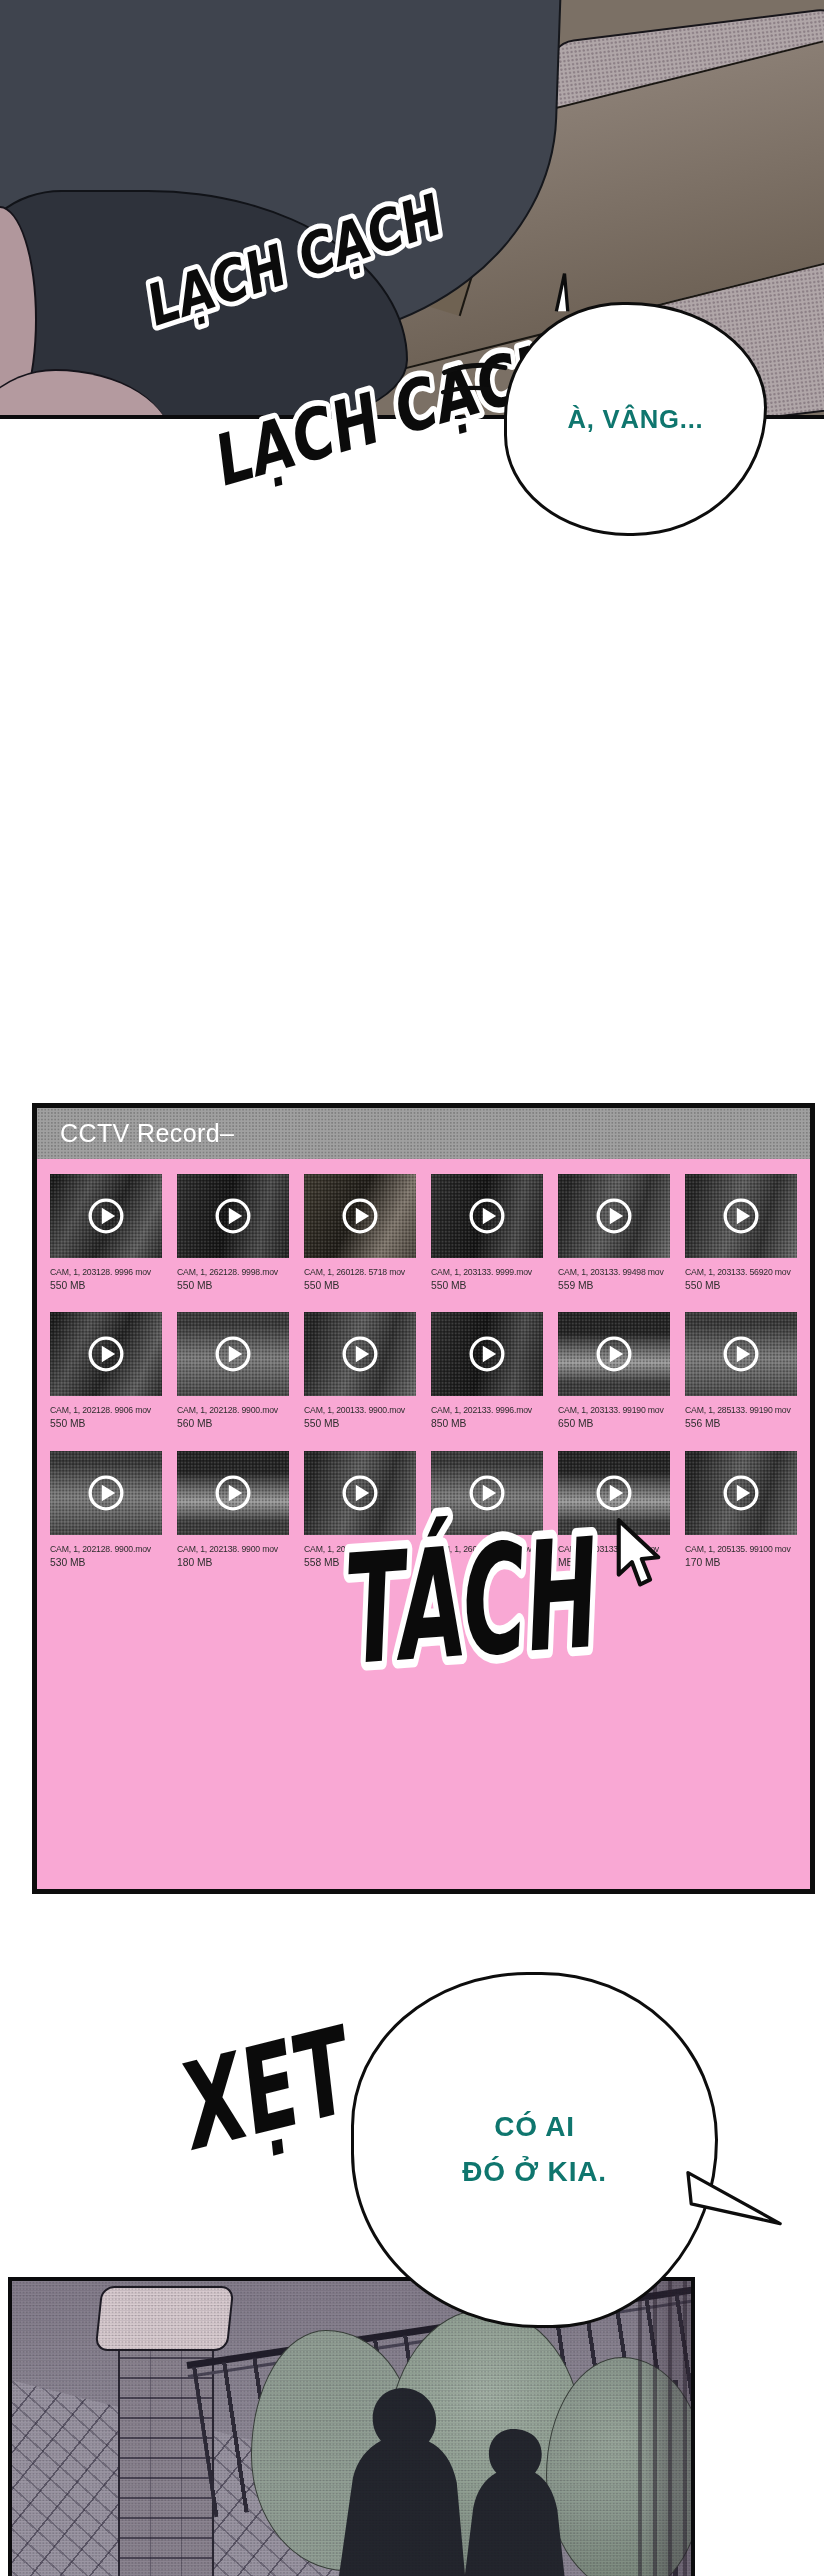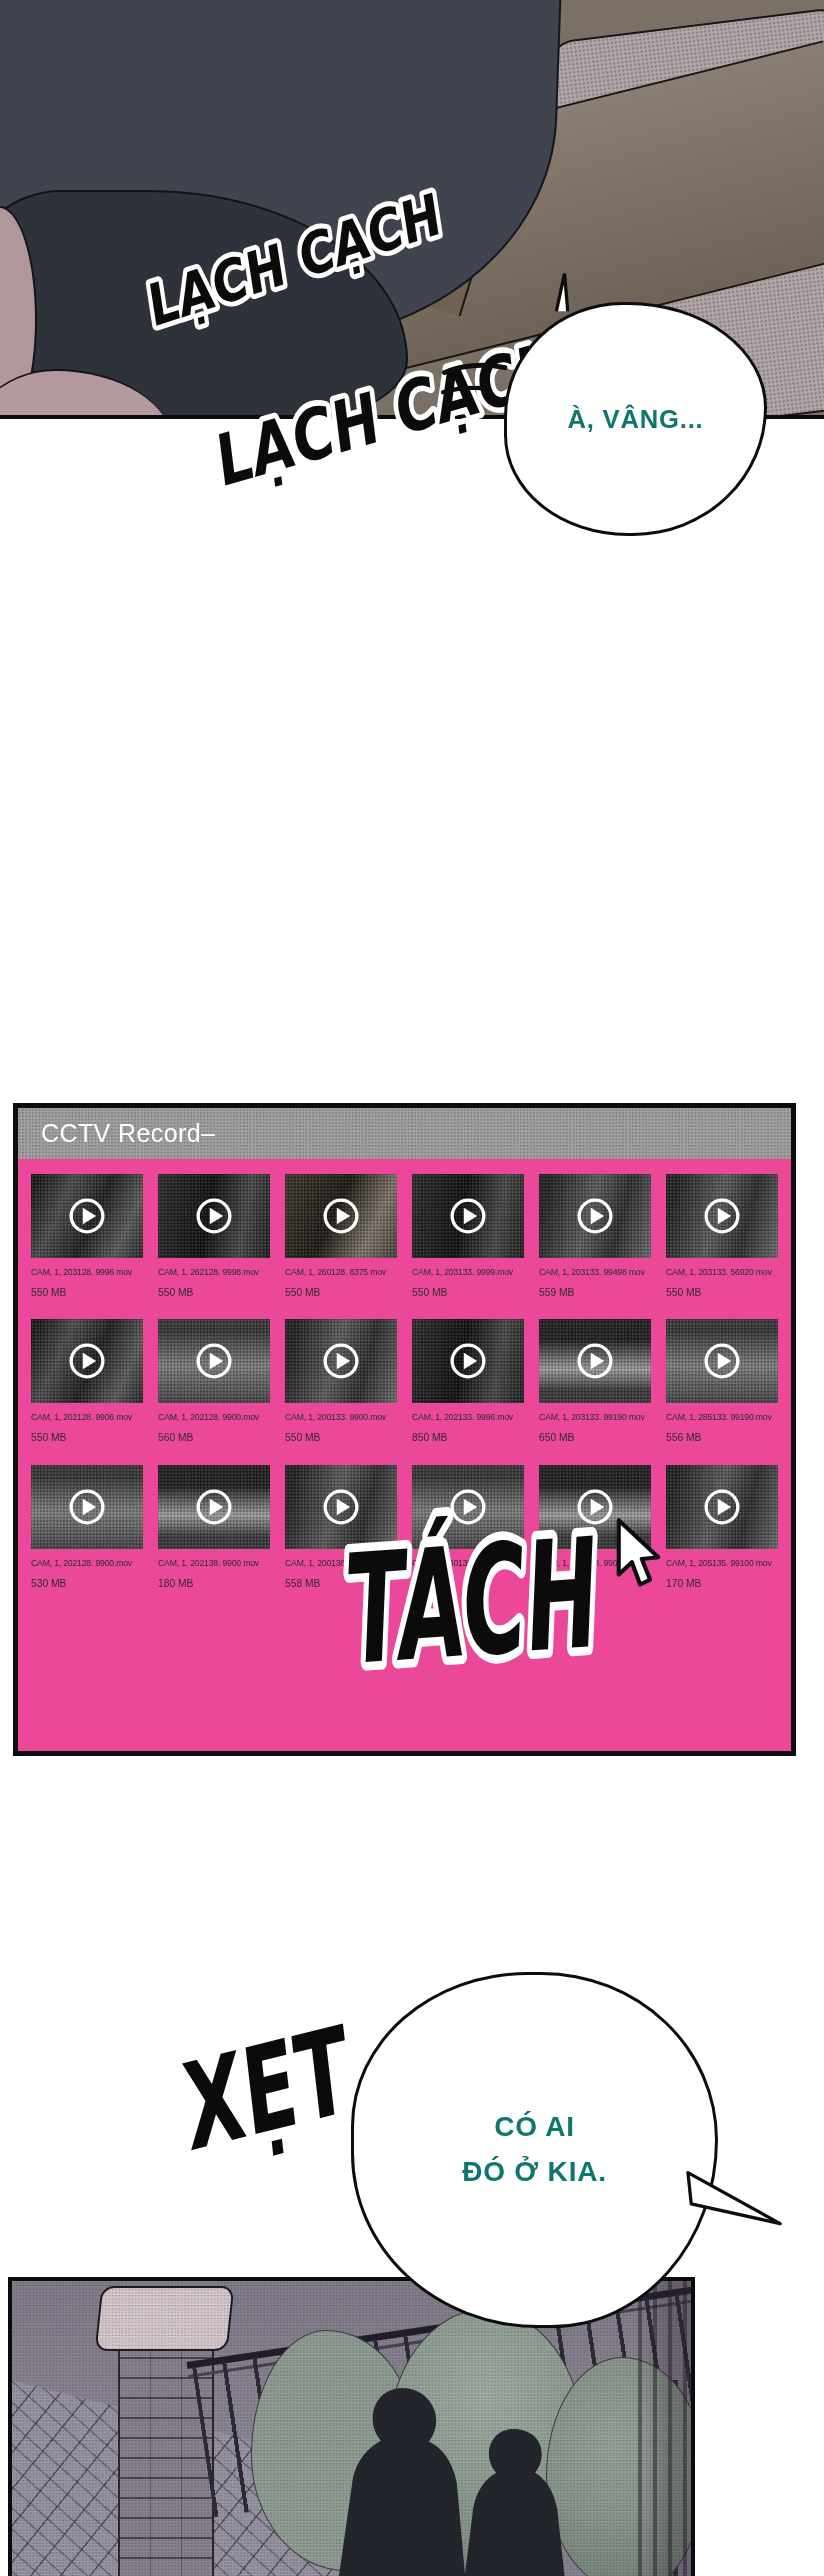--- a/index.html
+++ b/index.html
@@ -40,42 +40,42 @@
   .bubble{position:absolute;background:#fff;border:3.3px solid #0d0d0d;display:flex;flex-direction:column;
           align-items:center;justify-content:center;z-index:6;text-align:center;}
   .bubble .btxt{font-family:"Liberation Sans",sans-serif;font-weight:700;color:#0f766e;}
   #bubble1{left:504px;top:302px;width:257px;height:228px;border-radius:46% 54% 52% 48%/50% 46% 56% 44%;}
   #bubble1 .btxt{font-size:25.6px;letter-spacing:0.8px;}
   #bubble2{left:351px;top:1972px;width:361px;height:350px;border-radius:50% 50% 47% 53%/45% 49% 55% 51%;}
   #bubble2 .btxt{font-size:28px;letter-spacing:0.8px;line-height:1.6;}
   .bubble-extra{position:absolute;z-index:7;overflow:visible;}
 
   
-  #cctv-window{position:absolute;left:13px;top:1103px;width:783px;height:653px;box-sizing:border-box;
-               border:5px solid #0d0d0d;background:#ec4899;z-index:2;}
+  #cctv-window{position:absolute;left:32px;top:1103px;width:783px;height:791px;box-sizing:border-box;
+               border:5px solid #0d0d0d;background:#f9a8d4;z-index:2;}
   .titlebar{height:51px;background:#a0a0a0;
             background-image:radial-gradient(rgba(60,60,60,.33) 0.8px,transparent 1.2px);
             background-size:3.3px 3.3px;display:flex;align-items:center;}
   .titlebar span{color:#ffffff;font-size:25px;letter-spacing:0.4px;padding-left:23px;}
   .grid{padding:15px 13px 0;display:grid;grid-template-columns:repeat(6,112px);column-gap:15px;row-gap:21.4px;}
   .cell{width:112px;}
   .thumb{position:relative;width:112px;height:84px;overflow:hidden;}
   .thumb .dots{position:absolute;inset:0;
       background-image:radial-gradient(rgba(255,255,255,.12) 0.8px,transparent 1.1px),
                        radial-gradient(rgba(0,0,0,.28) 0.8px,transparent 1.1px);
       background-size:3.3px 3.3px,3.3px 3.3px;background-position:0 0,1.6px 1.6px;}
   .thumb svg{position:absolute;left:50%;top:50%;transform:translate(-50%,-50%);}
   .v1{background:linear-gradient(115deg,#1c1c1c 5%,#4e4e4e 30%,#232323 55%,#5c5c5c 80%,#2a2a2a);}
   .v2{background:linear-gradient(100deg,#303030,#141414 45%,#4a4a4a 75%,#222222);}
   .v3{background:linear-gradient(115deg,#3a352c 10%,#201d18 45%,#7d746a 75%,#4a443c);}
   .v4{background:linear-gradient(105deg,#262626 10%,#5d5d5d 45%,#303030 70%,#6c6c6c);}
   .v5{background:linear-gradient(180deg,#3a3a3a 15%,#7c7c7c 55%,#474747);}
   .v6{background:linear-gradient(180deg,#242424 25%,#9a9a9a 60%,#3c3c3c 85%);}
   .fname{margin-top:9px;font-size:8.7px;letter-spacing:-0.2px;color:#2e2e2e;white-space:nowrap;overflow:hidden;}
-  .fsize{margin-top:10px;font-size:10.3px;color:#2e2e2e;}
+  .fsize{margin-top:3px;font-size:10.3px;color:#2e2e2e;}
 
   #cursor{position:absolute;left:612px;top:1517px;z-index:8;overflow:visible;}
 
   
   #panel-bottom{position:absolute;left:8.2px;top:2277px;width:679px;height:313px;box-sizing:content-box;
                 border:4.1px solid #0b0b0d;background:#8d8995;overflow:hidden;z-index:1;}
   .pb{position:absolute;}
   .pb-wall{inset:0;background:linear-gradient(180deg,#857e8c 0%,#8f8a97 55%,#8a8492 100%);}
   .pb-ground{left:-33px;top:140px;width:363px;height:231px;background:#9b96a3;transform:rotate(14deg);
       background-image:repeating-linear-gradient(115deg,transparent 0 21.4px,rgba(45,40,58,.55) 21.4px 23px),
@@ -174,21 +174,21 @@
         <div class="fsize">550 MB</div>
       </div>
       <div class="cell">
         <div class="thumb v3">
             <div class="dots"></div>
           <svg width="40" height="40" viewBox="0 0 48 48">
               <circle cx="24" cy="24" r="19" fill="none" stroke="#fff" stroke-width="4"></circle>
               <polygon points="19,14 35,24 19,34" fill="#fff"></polygon>
             </svg>
           </div>
-        <div class="fname">CAM, 1, 260128. 8375 mov</div>
+        <div class="fname">CAM, 1, 260128. 5718 mov</div>
         <div class="fsize">550 MB</div>
       </div>
       <div class="cell">
         <div class="thumb v2">
             <div class="dots"></div>
           <svg width="40" height="40" viewBox="0 0 48 48">
               <circle cx="24" cy="24" r="19" fill="none" stroke="#fff" stroke-width="4"></circle>
               <polygon points="19,14 35,24 19,34" fill="#fff"></polygon>
             </svg>
           </div>

